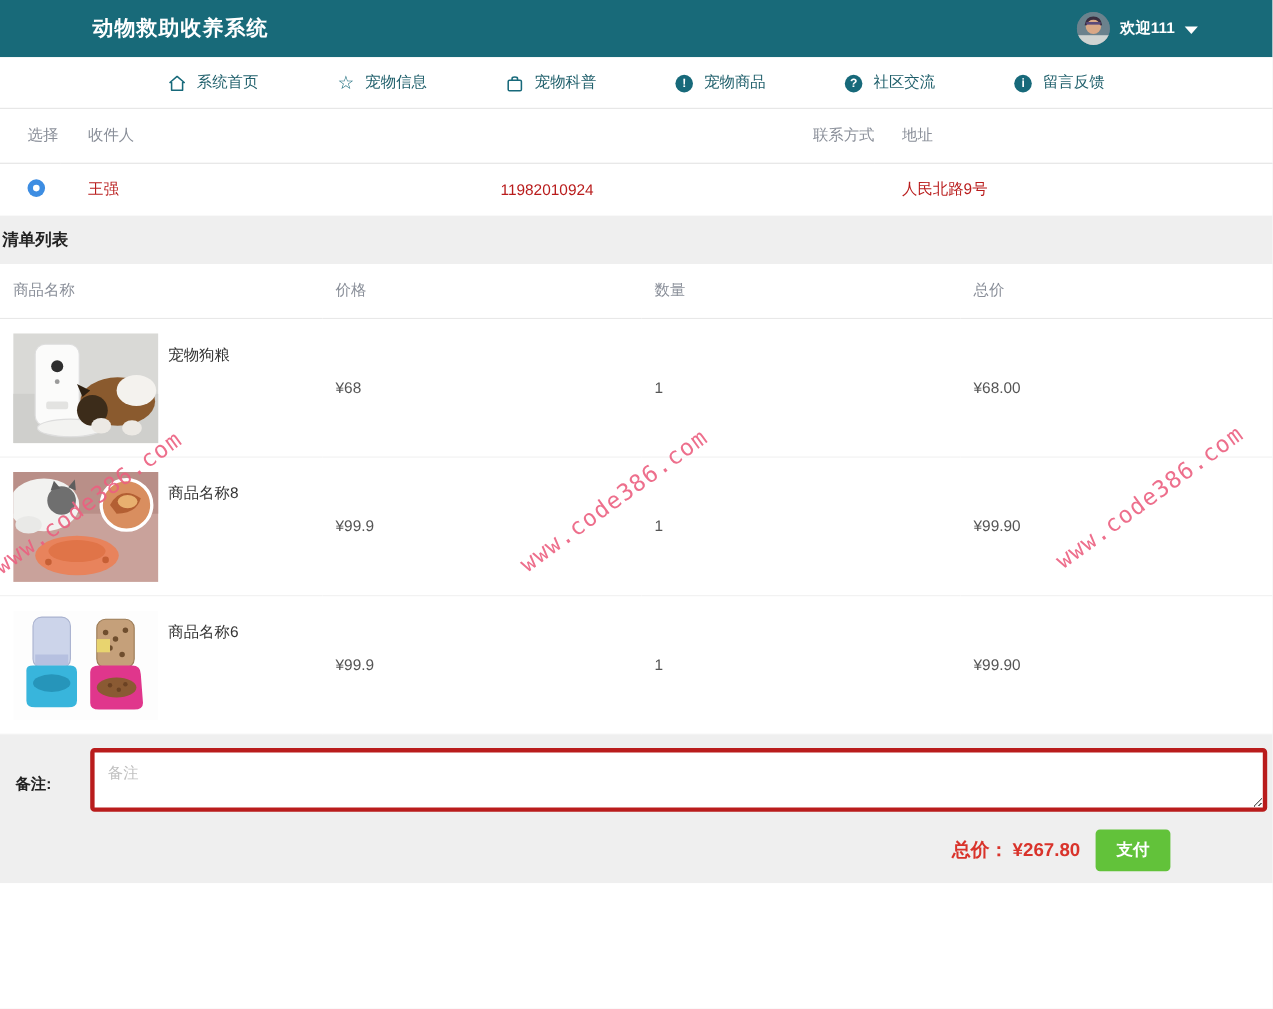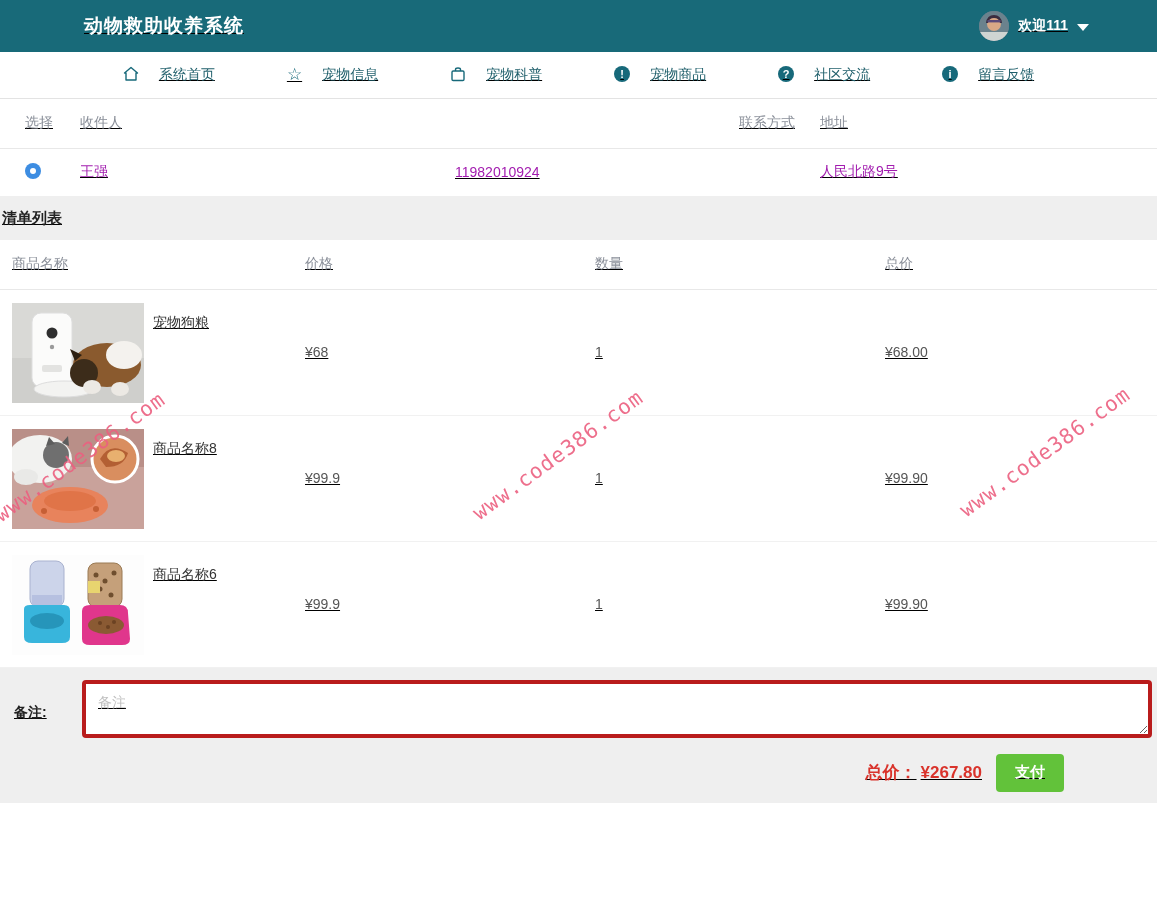--- a/index.html
+++ b/index.html
@@ -1,29 +1,29 @@
 <!DOCTYPE html>
 <html><head>
 <meta charset="utf-8">
 <style>
   * { margin:0; padding:0; box-sizing:border-box; }
   body { font-family: "Liberation Sans","DejaVu Sans",sans-serif; background:#fff; }
-  .page { width:1157px; height:803px; position:relative; overflow:hidden; background:#efefef;text-decoration:underline; }
+  .page { width:1157px; height:803px; position:relative; overflow:hidden; background:#efefef; }
 
   
   .header { height:52px; background:#186a79; display:flex; align-items:center; }
   .header-title { margin-left:84px; font-size:19px; font-weight:bold; color:#fff; letter-spacing:1px; }
   .header-right { margin-left:auto; margin-right:68px; display:flex; align-items:center; gap:9px; color:#fff; }
   .avatar { width:30px; height:30px; border-radius:50%; overflow:hidden; flex:none; background:#5f7d8c; }
   .welcome { font-size:14px; font-weight:bold; }
   .caret-down { width:0; height:0; border-left:6px solid transparent; border-right:6px solid transparent; border-top:7px solid #fff; margin-top:2px; }
 
   
   .nav { height:47px; background:#fff; display:flex; justify-content:center; align-items:center; gap:72px; border-bottom:1px solid #e3e3e3; }
-  .nav-item { display:flex; align-items:flex-start; gap:20px; color:#1f5f6b; font-size:14px; cursor:pointer; }
+  .nav-item { display:flex; align-items:flex-end; gap:10px; color:#1f5f6b; font-size:14px; cursor:pointer; }
   .nav-item svg { display:block; }
   .circle-icon { width:16px; height:16px; border-radius:50%; background:#17697a; color:#fff; font-size:11px; font-weight:bold; display:flex; align-items:center; justify-content:center; line-height:1; font-style:normal; }
   .star-glyph { color:#17697a; font-size:17px; line-height:1; }
 
   
   .title-block { position:relative; height:48px; margin-top:30px; }
   .fold-square { position:absolute; left:2px; top:0; width:42px; height:44px; background:#186a79;
     clip-path:polygon(0 0, 66% 0, 100% 32%, 100% 100%, 0 100%); }
   .fold-corner { position:absolute; left:2px; top:0; width:42px; height:44px;
     clip-path:polygon(66% 0, 100% 0, 100% 32%); background:#cfcfcf; }
@@ -31,21 +31,21 @@
   .title-underline { position:absolute; left:0; top:46px; width:205px; border-top:2px solid #c8c8c8; }
   .title-underline::after { content:""; position:absolute; left:56px; top:-8px; width:0; height:0;
     border-left:6px solid transparent; border-right:6px solid transparent; border-bottom:7px solid #c8c8c8; }
 
   .address-heading { margin:6px 0 13px 2px; font-size:15px; font-weight:bold; color:#222; }
 
   
   table { width:100%; border-collapse:collapse; background:#fff; font-size:14px; }
   th { text-align:left; font-weight:normal; color:#8a8f99; height:49px; border-bottom:1px solid #e8e8e8; }
   .address-table th, .address-table td { padding-left:25px; }
-  .address-table td { height:48px; color:#a21caf; }
+  .address-table td { height:48px; color:#b91c1c; }
   .address-table .c1 { width:55px; } .address-table .c2 { width:375px; } .address-table .c3 { width:365px;text-align:right; }
 
   .radio-selected { display:inline-block; width:16px; height:16px; border-radius:50%; background:#3d8de2; position:relative; cursor:pointer; }
   .radio-selected::after { content:""; position:absolute; left:5px; top:5px; width:6px; height:6px; border-radius:50%; background:#fff; }
 
   .cart-heading { padding:13px 0 12px 2px; font-size:15px; font-weight:bold; color:#222; }
 
   .cart-table th, .cart-table td { padding-left:12px; }
   .cart-table .c1 { width:293px; } .cart-table .c2 { width:290px; } .cart-table .c3 { width:290px; }
   .cart-table td { height:125px; color:#555; vertical-align:middle; border-bottom:1px solid #f1f1f1; }

